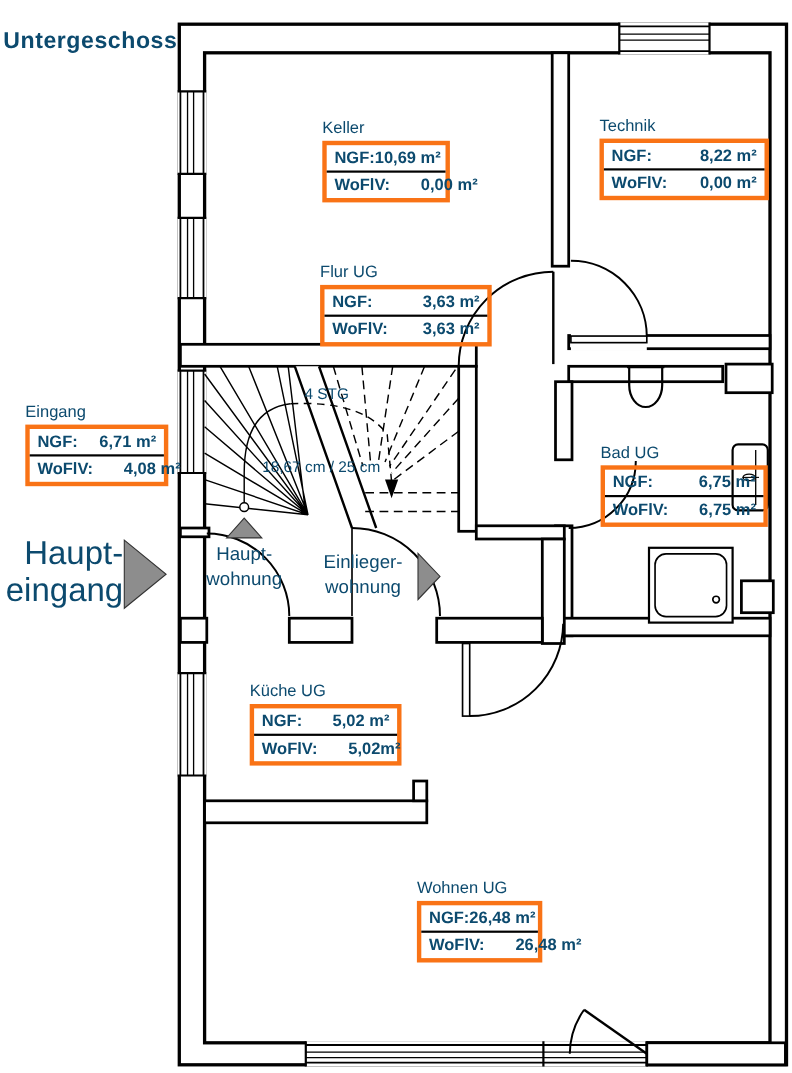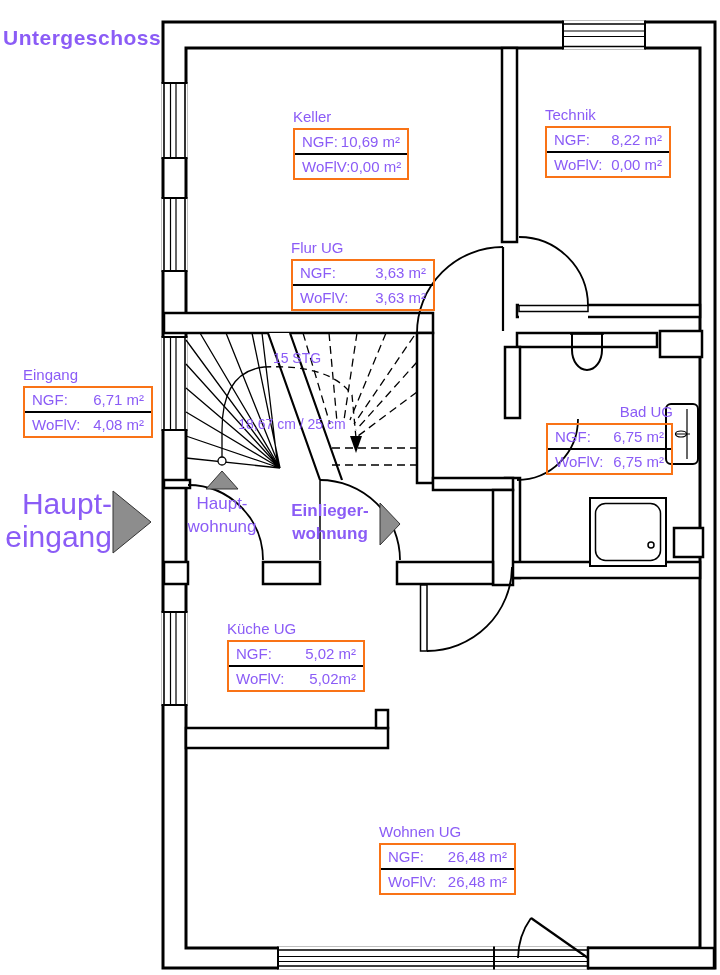--- a/index.html
+++ b/index.html
@@ -1,25 +1,25 @@
 <!DOCTYPE html>
 <html><head>
 <meta charset="utf-8">
 <style>
   html,body{margin:0;padding:0;background:#fff;}
   #plan{position:relative;width:720px;height:975px;background:#fff;overflow:hidden;
-        font-family:"Liberation Sans", sans-serif;color:#8b5cf6;}
+        font-family:"Liberation Sans", sans-serif;color:#0c4a6e;}
   #plan svg{position:absolute;left:0;top:0;}
   .lbl{position:absolute;white-space:nowrap;}
   .title{font-size:21px;font-weight:bold;letter-spacing:.5px;}
   .room-name{font-size:15px;margin-bottom:3px;}
-  .area-box{border:2px solid #f97316;background:transparent;}
+  .area-box{border:4px solid #f97316;background:transparent;font-weight:bold;}
   .area-box .row{display:flex;justify-content:space-between;align-items:center;
                  padding:1px 7px 2px 7px;font-size:15px;height:20px;}
-  .area-box .r2{border-top:2px solid #000;}
+  .area-box .r2{border-top:2px solid #000;gap:28px;}
   .big-entry{font-size:30px;line-height:33px;text-align:right;}
   .apt{font-size:17px;line-height:23px;text-align:center;}
   .stair-txt{font-size:14px;text-align:center;}
 </style>
 </head>
 <body>
 
 <div id="plan">
 
 <svg width="720" height="975" viewBox="0 0 720 975">
@@ -154,35 +154,35 @@
           <span>NGF:</span>
           <span>10,69 m²</span>
         </div>
     <div class="row r2">
           <span>WoFlV:</span>
           <span>0,00 m²</span>
         </div>
   </div>
 </div>
 
-<div class="lbl" style="left:545px;top:106px;width:126px;">
+<div class="lbl" style="left:545px;top:106px;width:154px;">
   <div class="room-name">Technik</div>
   <div class="area-box">
     <div class="row">
           <span>NGF:</span>
           <span>8,22 m²</span>
         </div>
     <div class="row r2">
           <span>WoFlV:</span>
           <span>0,00 m²</span>
         </div>
   </div>
 </div>
 
-<div class="lbl" style="left:291px;top:239px;width:144px;">
+<div class="lbl" style="left:291px;top:239px;width:156px;">
   <div class="room-name">Flur UG</div>
   <div class="area-box">
     <div class="row">
           <span>NGF:</span>
           <span>3,63 m²</span>
         </div>
     <div class="row r2">
           <span>WoFlV:</span>
           <span>3,63 m²</span>
         </div>
@@ -196,21 +196,21 @@
           <span>NGF:</span>
           <span>6,71 m²</span>
         </div>
     <div class="row r2">
           <span>WoFlV:</span>
           <span>4,08 m²</span>
         </div>
   </div>
 </div>
 
-<div class="lbl" style="left:546px;top:403px;width:127px;text-align:right;">
+<div class="lbl" style="left:546px;top:403px;width:152px;">
   <div class="room-name">Bad UG</div>
   <div class="area-box">
     <div class="row">
           <span>NGF:</span>
           <span>6,75 m²</span>
         </div>
     <div class="row r2">
           <span>WoFlV:</span>
           <span>6,75 m²</span>
         </div>
@@ -224,44 +224,44 @@
           <span>NGF:</span>
           <span>5,02 m²</span>
         </div>
     <div class="row r2">
           <span>WoFlV:</span>
           <span>5,02m²</span>
         </div>
   </div>
 </div>
 
-<div class="lbl" style="left:379px;top:799px;width:137px;margin-top:24px;">
+<div class="lbl" style="left:379px;top:799px;width:114px;">
   <div class="room-name">Wohnen UG</div>
   <div class="area-box">
     <div class="row">
           <span>NGF:</span>
           <span>26,48 m²</span>
         </div>
     <div class="row r2">
           <span>WoFlV:</span>
           <span>26,48 m²</span>
         </div>
   </div>
 </div>
 
-<div class="lbl stair-txt" style="left:247px;top:350px;width:100px;">15 STG</div>
+<div class="lbl stair-txt" style="left:247px;top:350px;width:100px;">4 STG</div>
 <div class="lbl stair-txt" style="left:222px;top:369px;width:140px;margin-top:47px;">18,67 cm / 25 cm</div>
 
 <div class="lbl big-entry" style="left:0px;top:487px;width:112px;">
   <div>Haupt-</div>
   <div>eingang</div>
 </div>
 
 <div class="lbl apt" style="left:172px;top:492px;width:100px;">
   <div>Haupt-</div>
   <div>wohnung</div>
 </div>
-<div class="lbl apt" style="left:280px;top:499px;width:100px;font-weight:bold;">
+<div class="lbl apt" style="left:280px;top:499px;width:100px;">
   <div>Einlieger-</div>
   <div>wohnung</div>
 </div>
 
 </div>
 
 </body></html>

